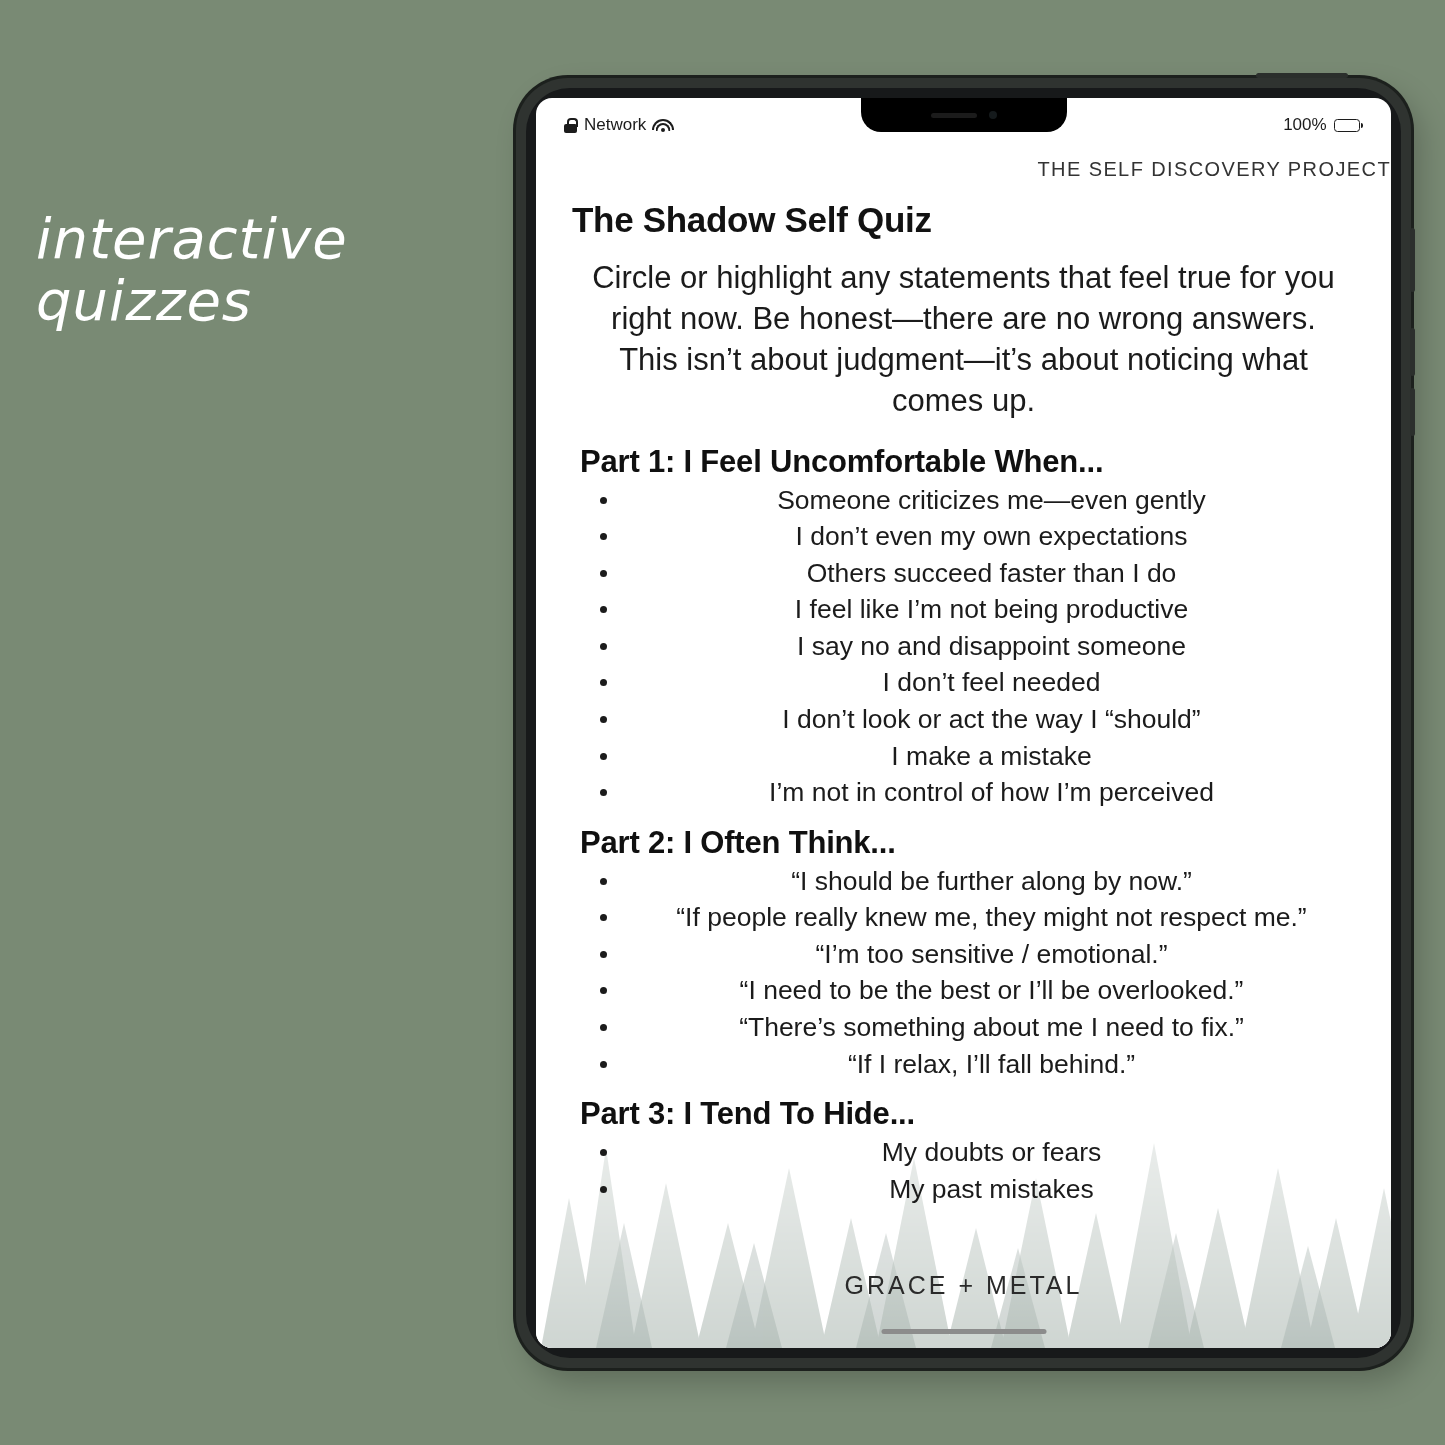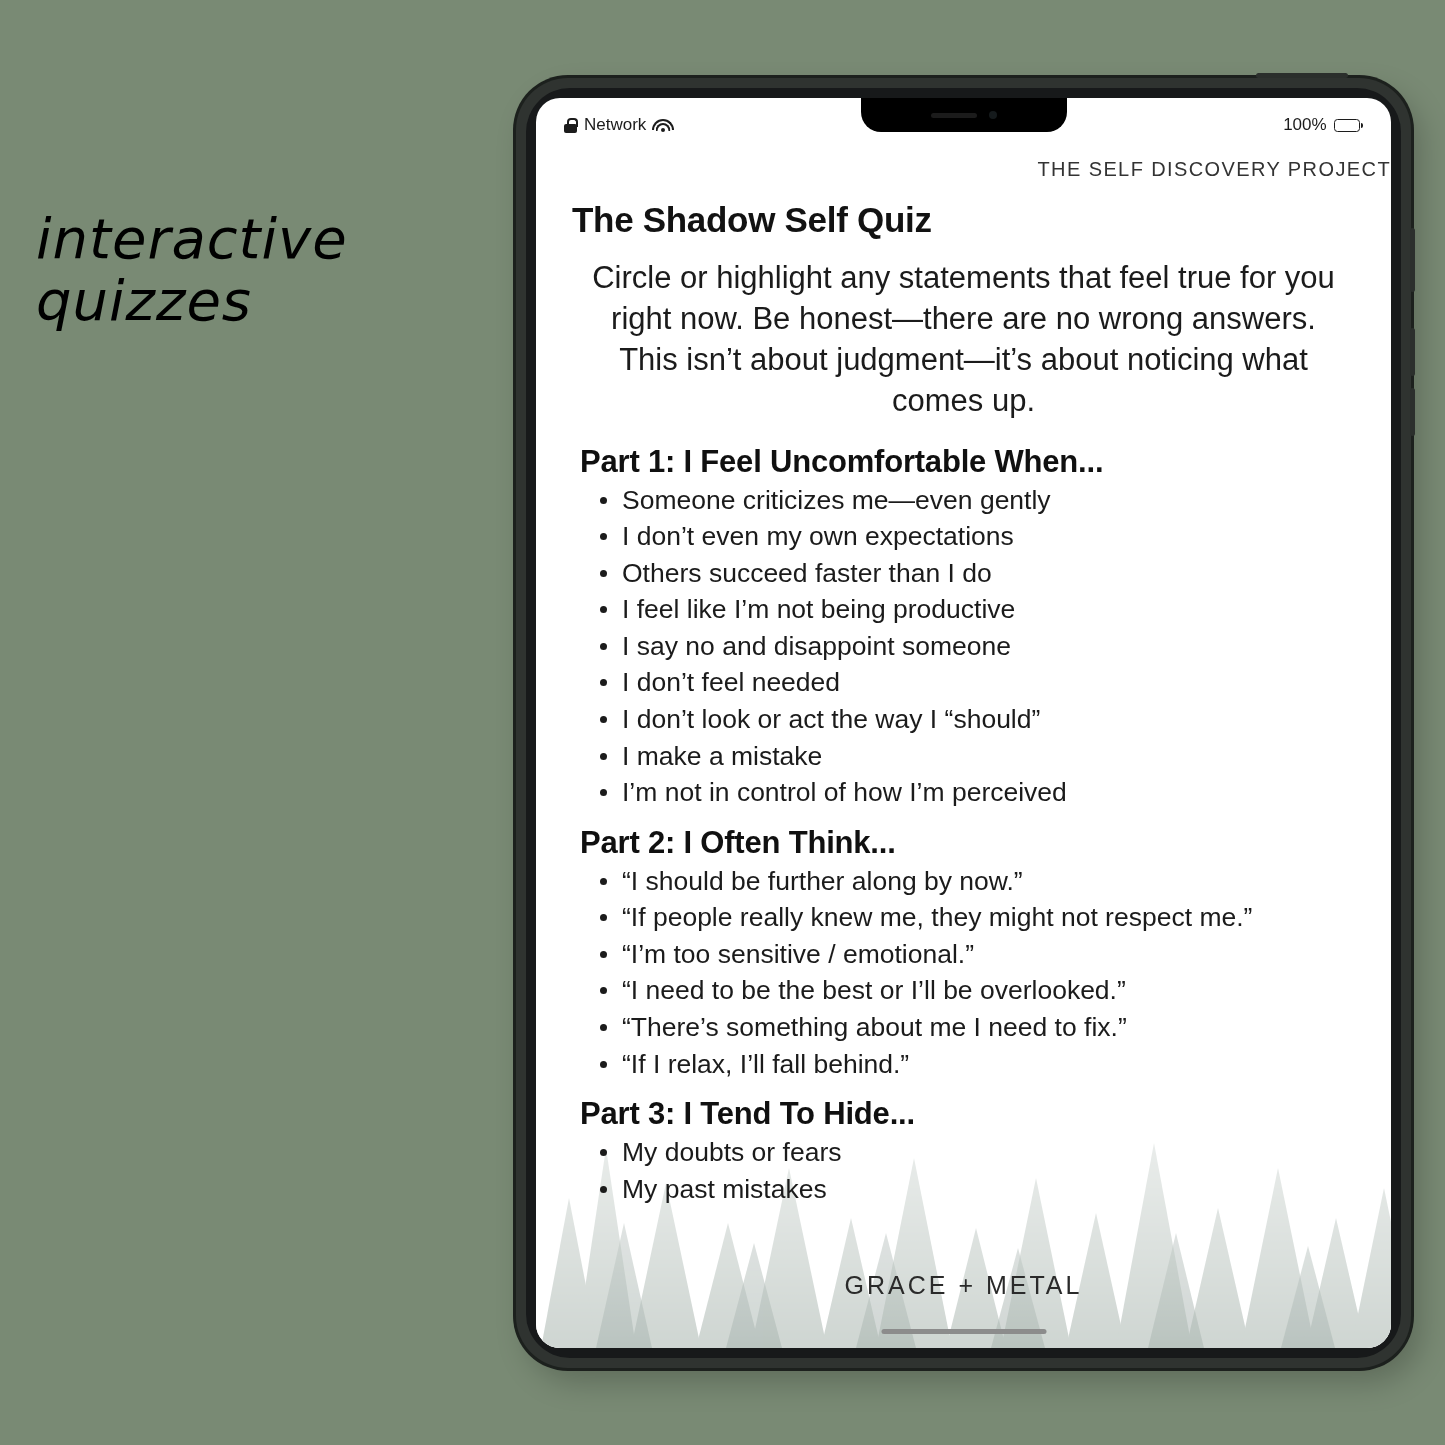--- a/index.html
+++ b/index.html
@@ -14,21 +14,21 @@
     overflow: hidden;
     position: relative;
   }
 
   
   .promo-caption {
     position: absolute;
     left: 36px;
     top: 208px;
     width: 470px;
-    color: #000000;
+    color: #ffffff;
     font-family: "DejaVu Sans", sans-serif;
     font-size: 56px;
     font-style: italic;
     font-weight: 400;
     letter-spacing: 1px;
     line-height: 1.1;
   }
 
   
   .device {
@@ -44,21 +44,21 @@
   }
   .device-inner-bezel {
     position: absolute;
     inset: 10px;
     border-radius: 44px;
     background: #17191a;
   }
   .screen {
     position: absolute;
     inset: 20px;
-    border-radius: 24px;
+    border-radius: 16px;
     background: #ffffff;
     overflow: hidden;
   }
   
   .btn-side {
     position: absolute;
     background: #2b2f2c;
     border-radius: 3px;
   }
   .btn-power { right: -4px; top: 150px; width: 5px; height: 64px; }
@@ -186,20 +186,21 @@
     font-size: 31px;
     font-weight: bold;
     color: #101010;
     margin: 14px 0 2px 14px;
     letter-spacing: -0.2px;
   }
   ul.statements {
     list-style: none;
     margin: 0 0 6px 0;
     padding: 0 0 0 26px;
+    text-align: center;
   }
   ul.statements li {
     position: relative;
     font-size: 26.5px;
     line-height: 1.38;
     color: #1b1b1b;
     padding-left: 30px;
   }
   ul.statements li::before {
     content: "";

